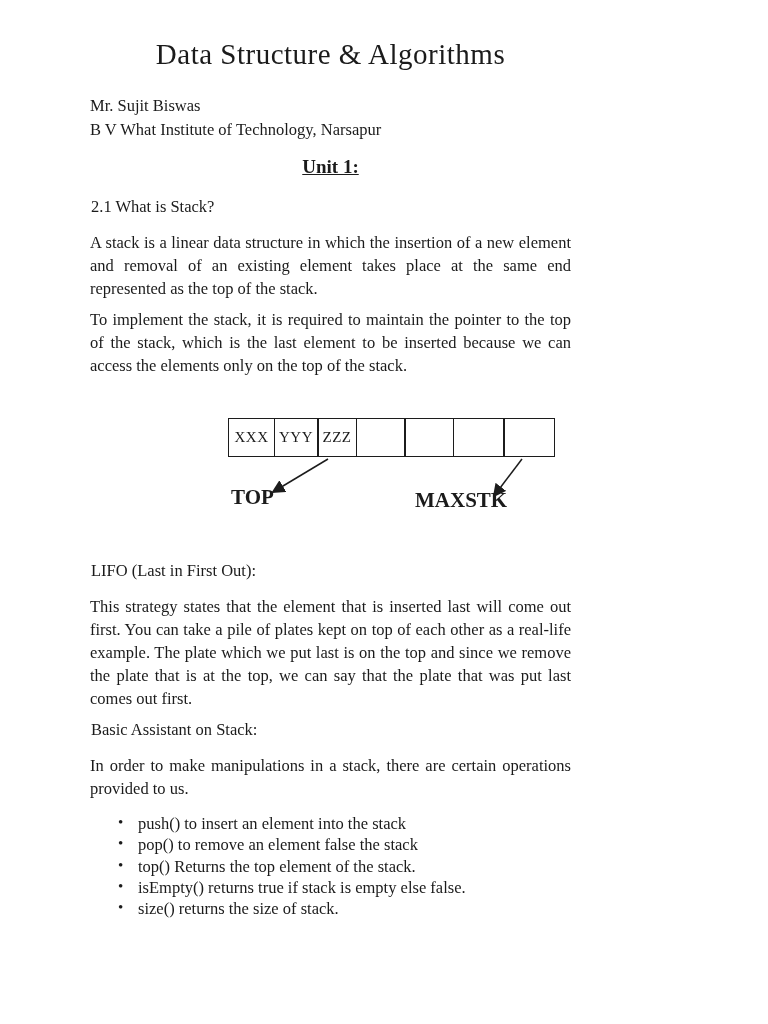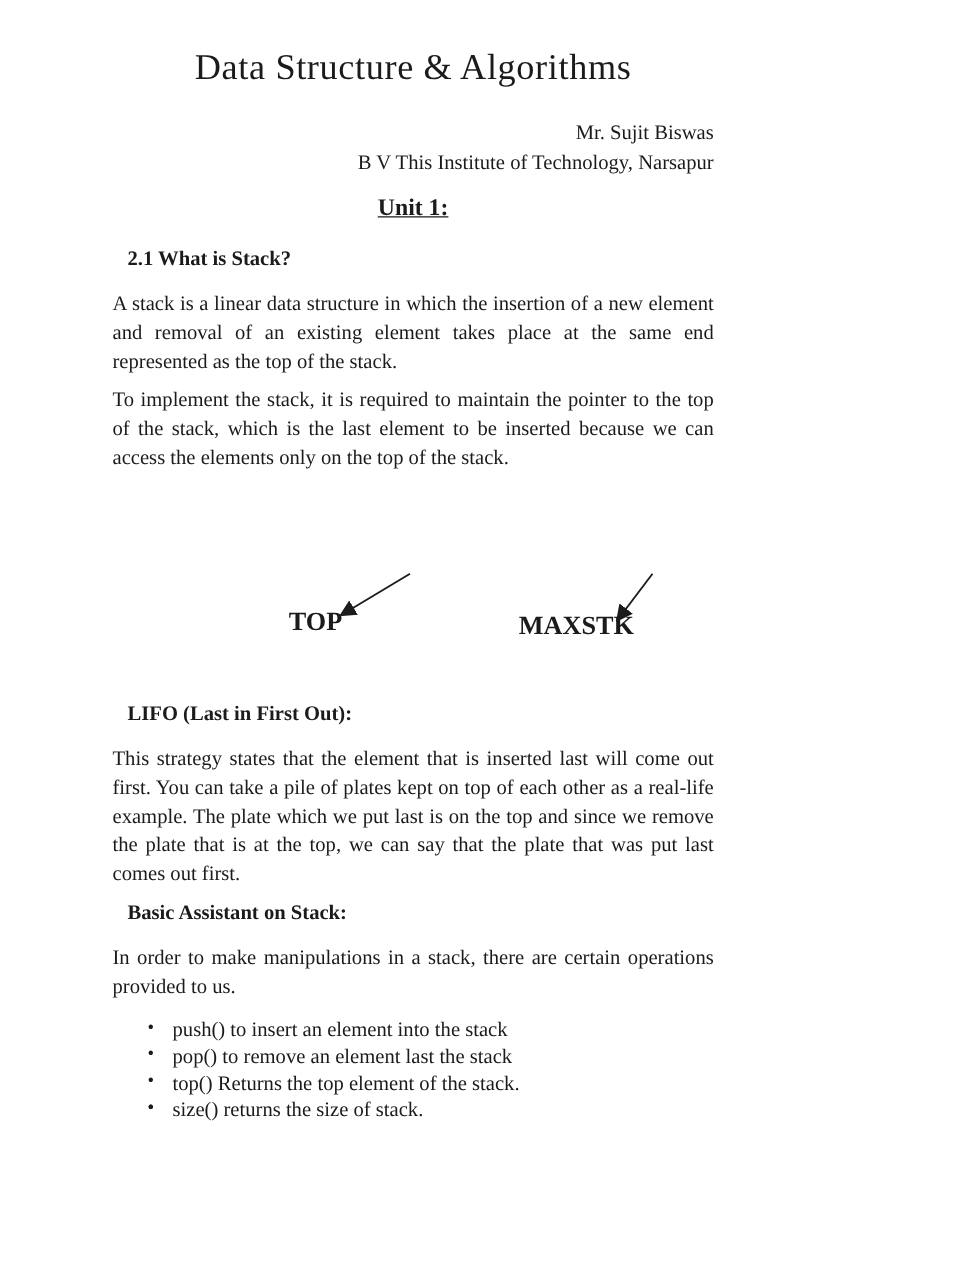--- a/index.html
+++ b/index.html
@@ -19,34 +19,33 @@
     font-weight: 400;
     text-align: center;
     margin: 36px 0 0 0;
     line-height: 36px;
     letter-spacing: 0.5px;
   }
   .author-block {
     margin-top: 22px;
     font-size: 16.5px;
     line-height: 23.5px;
-    text-align: right;
   }
   .unit-heading {
     text-align: center;
     font-size: 19px;
     font-weight: 700;
     text-decoration: underline;
     margin: 14px 0 0 0;
     line-height: 24px;
   }
   .sub-heading {
     font-size: 16.5px;
-    font-weight: 700;
-    margin: 17px 0 0 12px;
+    font-weight: 400;
+    margin: 17px 0 0 1px;
     line-height: 22px;
   }
   .para {
     font-size: 16.5px;
     line-height: 23px;
     text-align: justify;
     margin: 13px 0 0 0;
   }
   .para.tight { margin-top: 8px; }
 
@@ -119,30 +118,39 @@
 </style>
 </head>
 <body>
 
 <div class="page">
 
   <h1 class="doc-title">Data Structure &amp; Algorithms</h1>
 
   <div class="author-block">
     <div>Mr. Sujit Biswas</div>
-    <div>B V This Institute of Technology, Narsapur</div>
+    <div>B V What Institute of Technology, Narsapur</div>
   </div>
 
   <h2 class="unit-heading">Unit 1:</h2>
 
   <h3 class="sub-heading">2.1 What is Stack?</h3>
   <p class="para">A stack is a linear data structure in which the insertion of a new element and removal of an existing element takes place at the same end represented as the top of the stack.</p>
   <p class="para tight">To implement the stack, it is required to maintain the pointer to the top of the stack, which is the last element to be inserted because we can access the elements only on the top of the stack.</p>
 
   <div class="figure">
+    <div class="stack-row">
+      <div class="stack-cell">XXX</div>
+      <div class="stack-cell">YYY</div>
+      <div class="stack-cell">ZZZ</div>
+      <div class="stack-cell"></div>
+      <div class="stack-cell"></div>
+      <div class="stack-cell"></div>
+      <div class="stack-cell"></div>
+    </div>
     <svg class="fig-arrows" viewBox="0 0 613 120" xmlns="http://www.w3.org/2000/svg">
       <defs>
         <marker id="ah" viewBox="0 0 10 10" refX="8.5" refY="5" markerWidth="9" markerHeight="9" orient="auto-start-reverse">
           <path d="M0,0 L10,5 L0,10 z" fill="#1c1c1c"></path>
         </marker>
       </defs>
       <line x1="238" y1="41" x2="183" y2="74" stroke="#1c1c1c" stroke-width="1.5" marker-end="url(#ah)"></line>
       <line x1="432" y1="41" x2="404" y2="78" stroke="#1c1c1c" stroke-width="1.5" marker-end="url(#ah)"></line>
     </svg>
     <div class="fig-label top-label">TOP</div>
@@ -155,28 +163,29 @@
   <h3 class="sub-heading heading-ops">Basic Assistant on Stack:</h3>
   <p class="para">In order to make manipulations in a stack, there are certain operations provided to us.</p>
 
   <ul class="ops-list">
     <li>
       <span class="li-dot">•</span>
       <span>push() to insert an element into the stack</span>
     </li>
     <li>
       <span class="li-dot">•</span>
-      <span>pop() to remove an element last the stack</span>
+      <span>pop() to remove an element false the stack</span>
     </li>
     <li>
       <span class="li-dot">•</span>
       <span>top() Returns the top element of the stack.</span>
     </li>
     <li>
       <span class="li-dot">•</span>
+      <span>isEmpty() returns true if stack is empty else false.</span>
     </li>
     <li>
       <span class="li-dot">•</span>
       <span>size() returns the size of stack.</span>
     </li>
   </ul>
 
 </div>
 
 </body></html>

